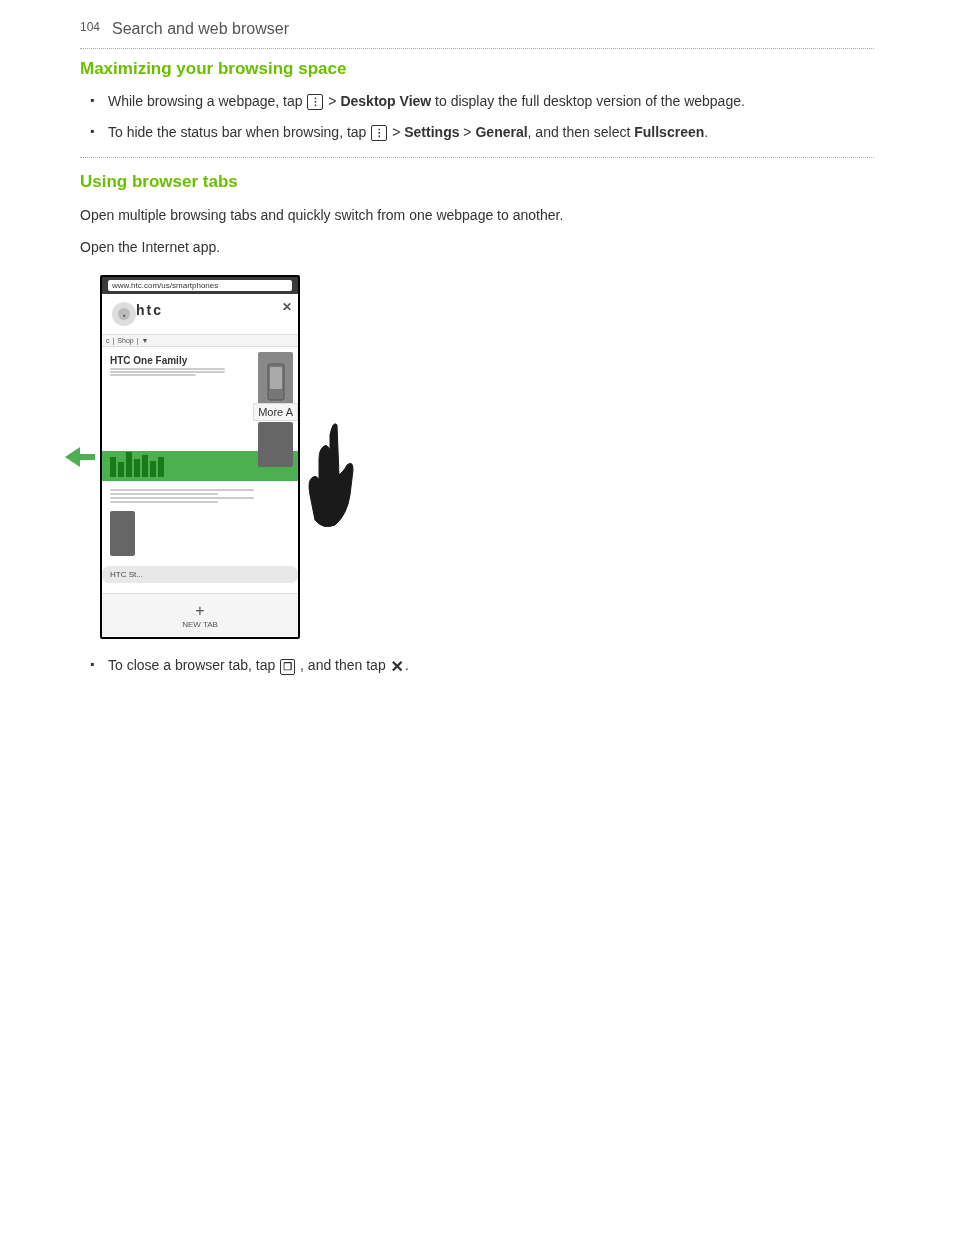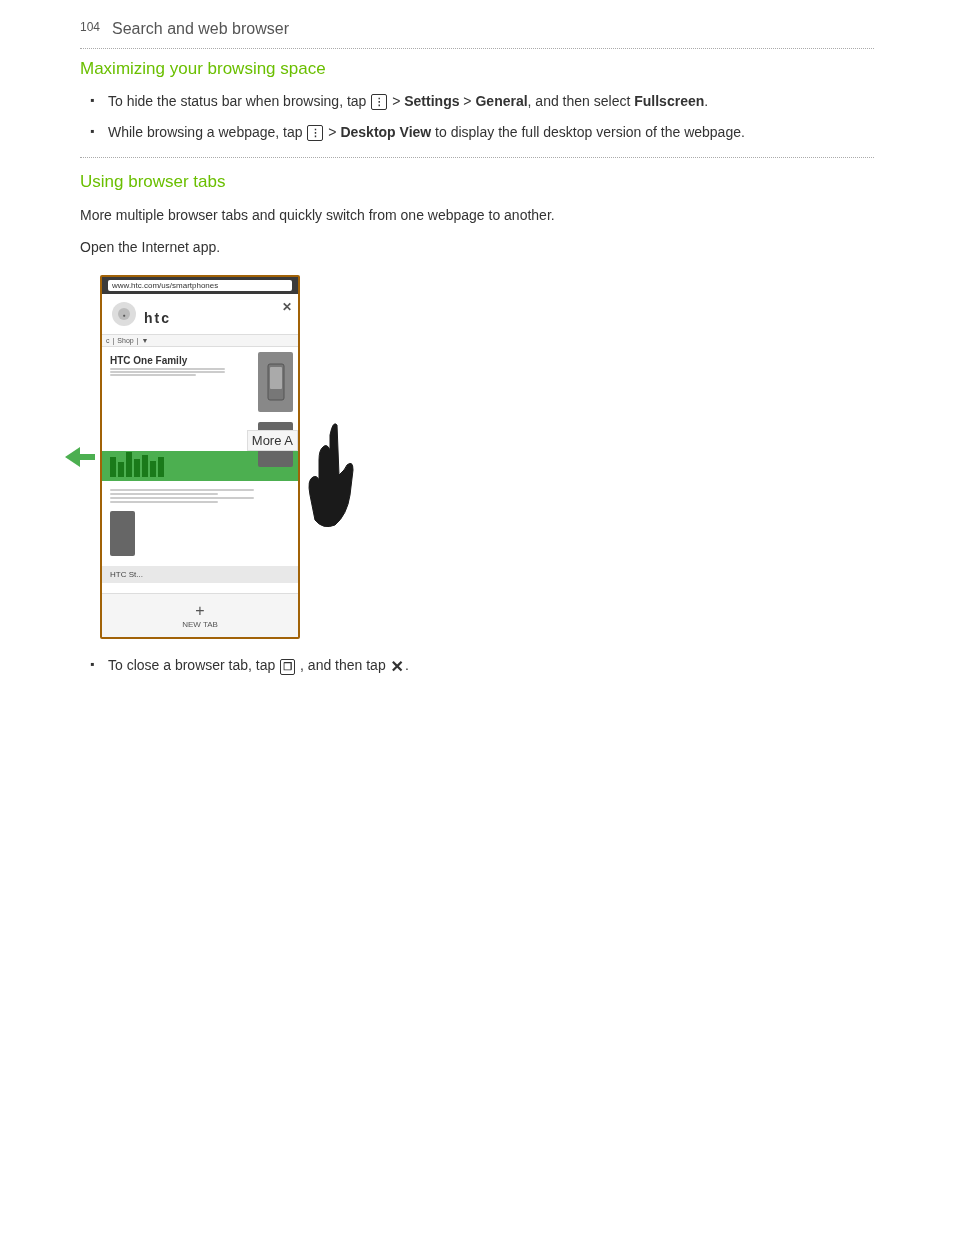--- a/index.html
+++ b/index.html
@@ -33,21 +33,21 @@
 
     .divider-top {
       border: none;
       border-top: 1px dotted #aaa;
       margin-bottom: 10px;
     }
 
     .section-title {
       font-size: 17px;
       color: #6abf00;
-      font-weight: normal;
+      font-weight: bold;
       margin-bottom: 12px;
     }
 
     .divider-bottom {
       border: none;
       border-top: 1px dotted #aaa;
       margin-top: 14px;
       margin-bottom: 14px;
     }
 
@@ -109,21 +109,21 @@
     }
 
     .screenshot-container {
       margin: 16px 0 16px 20px;
       display: flex;
       justify-content: flex-start;
     }
 
     .phone-screenshot {
       width: 200px;
-      border: 2px solid #a16207;
+      border: 2px solid #000000;
       border-radius: 2px;
       overflow: hidden;
       position: relative;
       background: #22c55e;
     }
 
     .browser-bar {
       background: #3a3a3a;
       padding: 3px 6px;
       display: flex;
@@ -150,24 +150,23 @@
       position: absolute;
       right: 6px;
       top: 6px;
       font-size: 12px;
       color: #555;
       font-weight: bold;
     }
 
     .htc-logo-area {
       display: flex;
-      align-items: flex-end;
+      align-items: flex-start;
       padding: 8px 10px;
       border-bottom: 1px solid #ddd;
-      gap: 8px;
     }
 
     .htc-logo-circle {
       width: 24px;
       height: 24px;
       border-radius: 50%;
       background: #ddd;
       display: flex;
       align-items: center;
       justify-content: center;
@@ -257,20 +256,21 @@
       width: 6px;
       background: #1a7a1a;
     }
 
     .htc-store-bar {
       background: #e8e8e8;
       padding: 4px 8px;
       font-size: 8px;
       color: #444;
       margin-top: 10px;
+      border-radius: 7px;
     }
 
     .new-tab-btn {
       display: flex;
       flex-direction: column;
       align-items: center;
       padding: 8px;
       background: #f5f5f5;
       border-top: 1px solid #ddd;
       font-size: 8px;
@@ -290,62 +290,62 @@
 
     
     .hand-svg {
       width: 80px;
       height: 120px;
     }
 
     .more-a-badge {
       position: absolute;
       right: 0;
-      top: 83px;
+      top: 56px;
       background: #f5f5f5;
       border: 1px solid #ddd;
-      font-size: 13px;
+      font-size: 11px;
       padding: 2px 4px;
       color: #333;
     }
   </style>
 </head>
 <body>
 
 <div class="page-number-section">
   <span class="page-number">104</span>
   <span class="page-topic">Search and web browser</span>
 </div>
 
 <hr class="divider-top">
 
 <h2 class="section-title">Maximizing your browsing space</h2>
 
 <ul class="bullet-list">
+  <li>
+    <span>
+      While browsing a webpage, tap 
+      <span class="inline-icon">⋮</span>
+      &gt; <span class="bold">Desktop View</span> to display the full desktop version of the webpage.
+    </span>
+  </li>
   <li>
     <span>
       To hide the status bar when browsing, tap 
       <span class="inline-icon">⋮</span>
       &gt; <span class="bold">Settings</span> &gt; <span class="bold">General</span>, and then select <span class="bold">Fullscreen</span>.
     </span>
   </li>
-  <li>
-    <span>
-      While browsing a webpage, tap 
-      <span class="inline-icon">⋮</span>
-      &gt; <span class="bold">Desktop View</span> to display the full desktop version of the webpage.
-    </span>
-  </li>
 </ul>
 
 <hr class="divider-bottom">
 
 <h2 class="section-title">Using browser tabs</h2>
 
-<p class="paragraph">More multiple browser tabs and quickly switch from one webpage to another.</p>
+<p class="paragraph">Open multiple browsing tabs and quickly switch from one webpage to another.</p>
 <p class="paragraph">Open the Internet app.</p>
 
 <ul class="bullet-list">
 </ul>
 
 <div class="screenshot-container">
   <div class="screenshot-wrapper">
     <div class="phone-screenshot">
 
       <div class="browser-bar">

